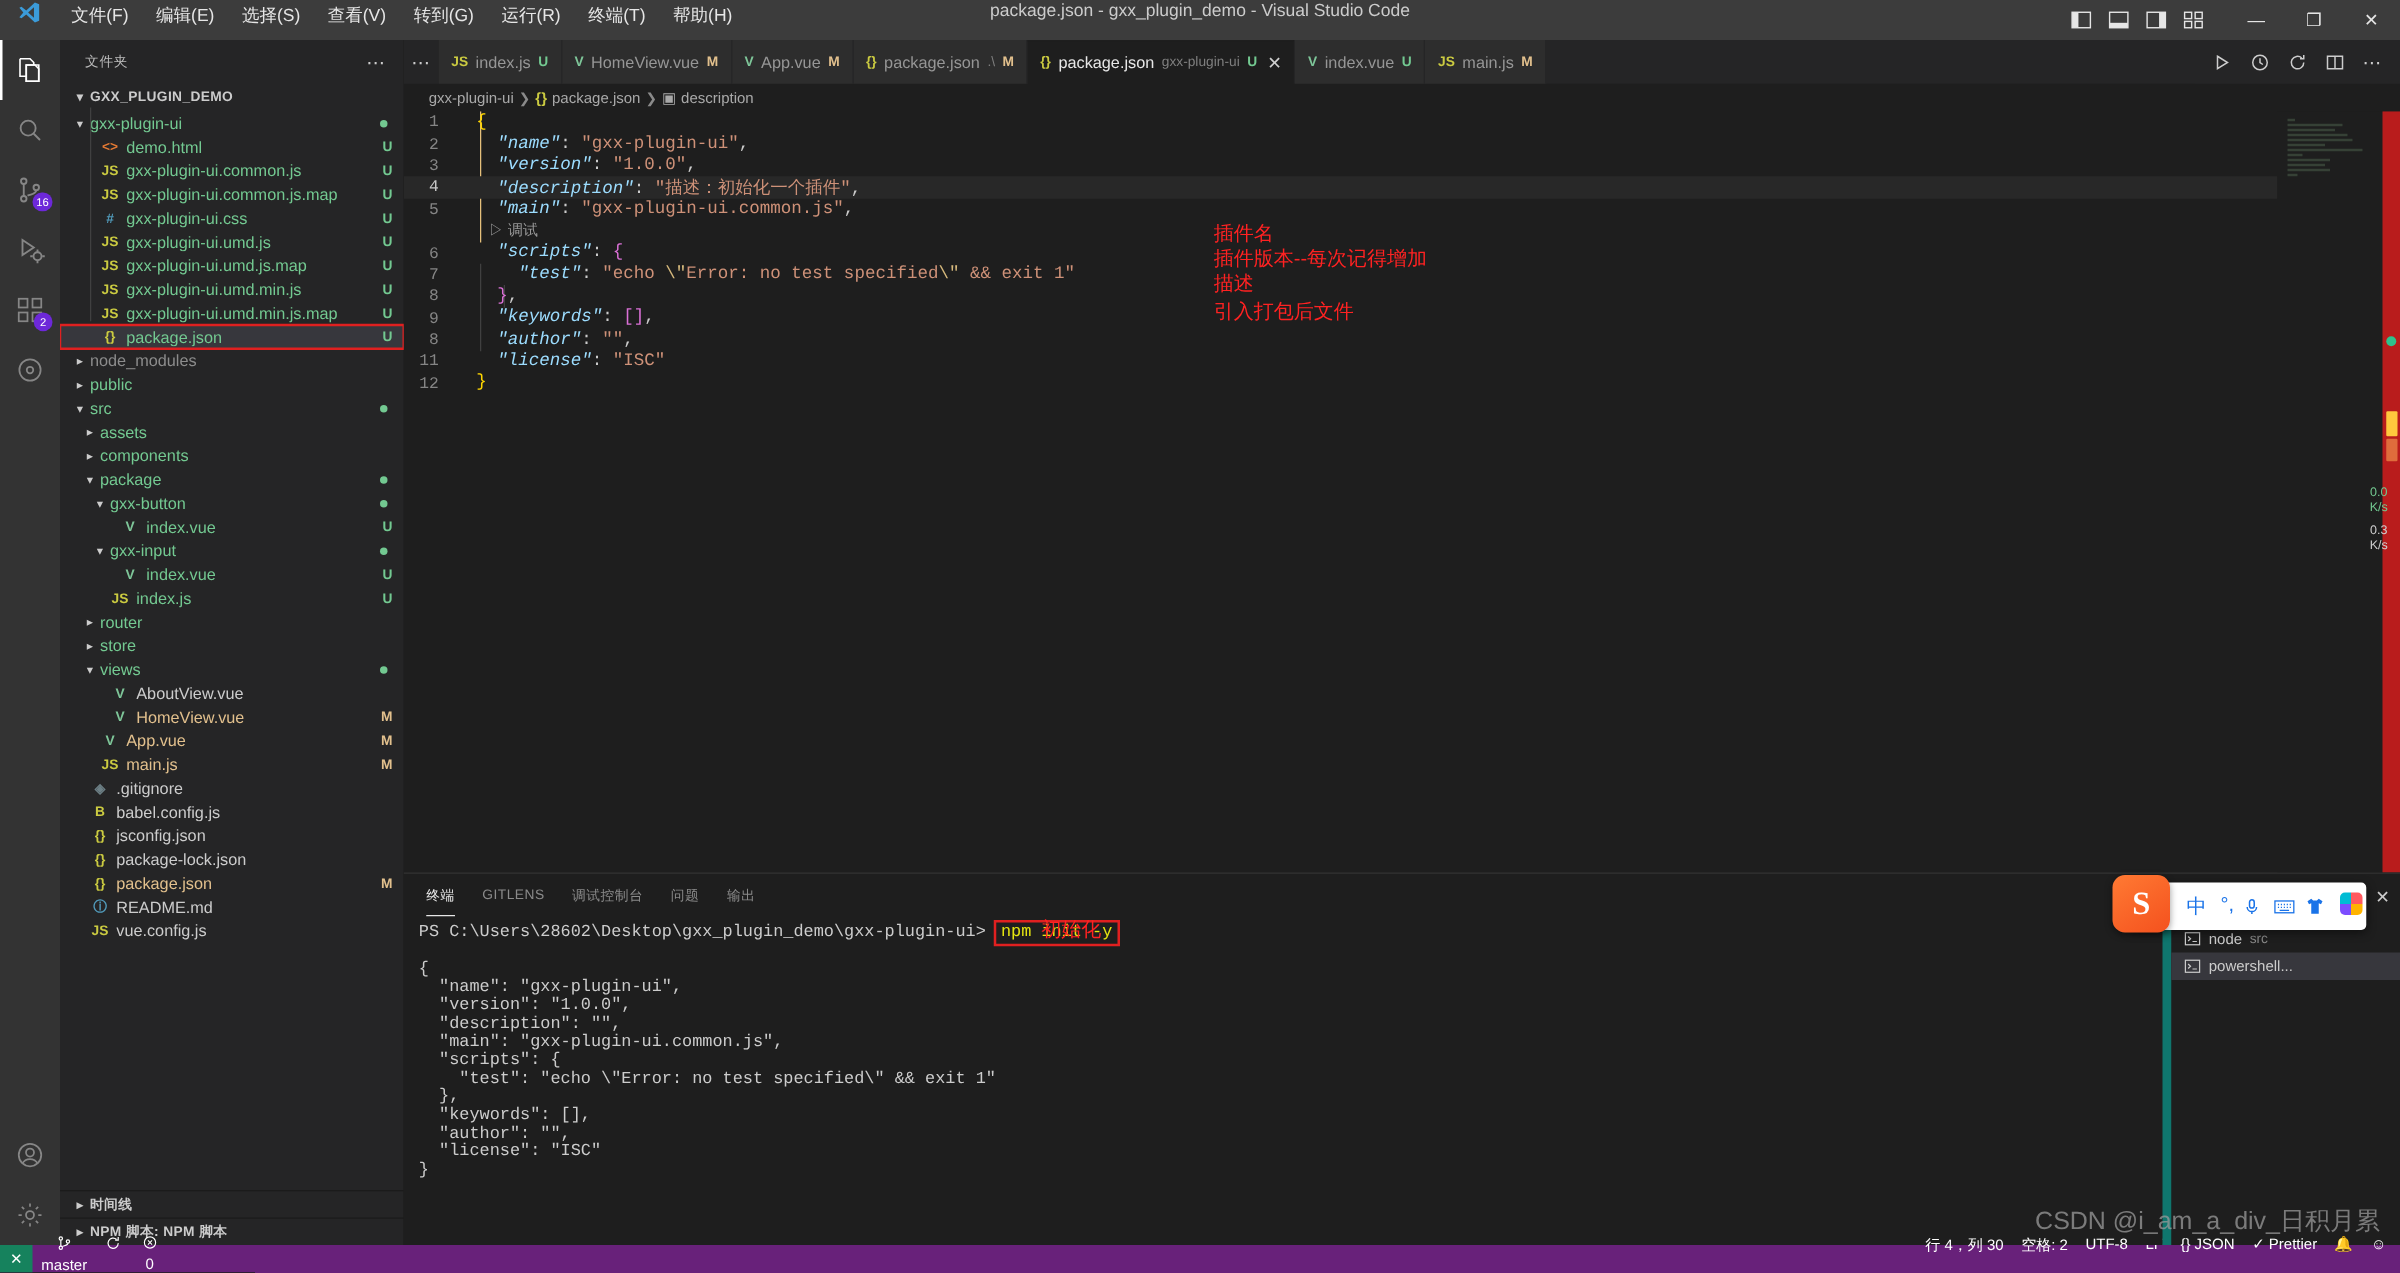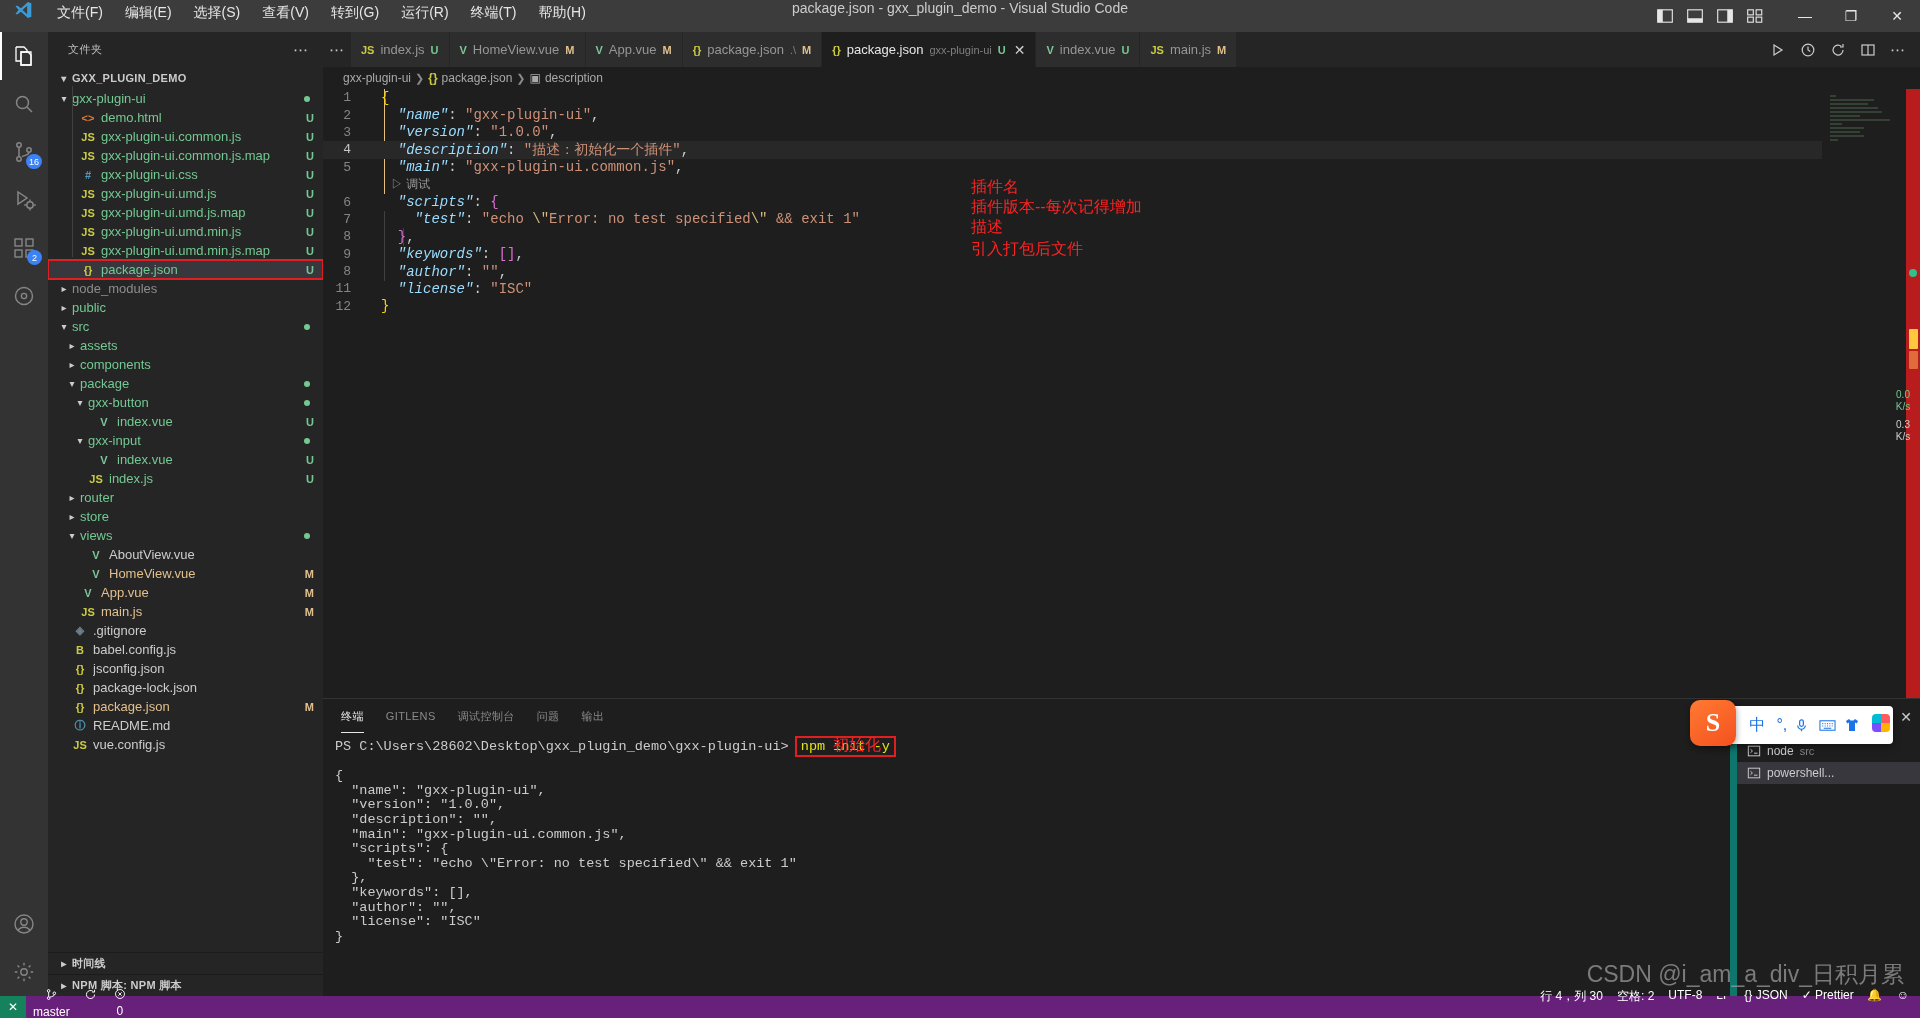--- a/index.html
+++ b/index.html
@@ -33,21 +33,21 @@
 
   
   .activitybar{
     width:48px; background:#333333; display:flex; flex-direction:column;
     align-items:center; flex:0 0 48px;
   }
   .ab-item{ width:48px; height:48px; display:flex; align-items:center; justify-content:center; position:relative; color:#868686;}
   .ab-item.active{ color:#ffffff;}
   .ab-item.active::before{ content:""; position:absolute; left:0; top:0; bottom:0; width:2px; background:#fff;}
   .ab-badge{
-    position:absolute; right:6px; bottom:7px; background:#3b82f6; color:#fff;
+    position:absolute; right:6px; bottom:7px; background:#6d28d9; color:#fff;
     border-radius:9px; min-width:15px; height:15px; font-size:9px;
     display:flex; align-items:center; justify-content:center; padding:0 3px;
     font-family:"Liberation Sans", sans-serif;
   }
   .ab-spacer{ flex:1 1 auto;}
 
   
   .sidebar{ width:275px; background:#252526; flex:0 0 275px; display:flex; flex-direction:column; min-height:0;}
   .sb-head{ height:35px; display:flex; align-items:center; padding:0 8px 0 20px; color:#bbbbbb; font-size:11px;}
   .sb-head .t{ letter-spacing:.5px;}
@@ -156,21 +156,21 @@
     height:22px; flex:0 0 22px; background:#68217a; display:flex; align-items:center;
     font-size:12px; color:#ffffff;
   }
   .sbl{ display:flex; align-items:center; height:22px;}
   .sb-it{ display:flex; align-items:center; gap:4px; padding:0 7px; height:38px; white-space:nowrap;flex-direction:column;}
   .sb-remote{ background:#16825d; padding:0 8px; height:22px; display:flex; align-items:center;}
   .sbr{ margin-left:auto; display:flex; align-items:center; height:22px; padding-right:4px;}
 
   
   .watermark{
-    position:absolute; right:16px; bottom:28px; color:#9a9a9a; font-size:23px;
+    position:absolute; right:16px; bottom:28px; color:#9a9a9a; font-size:20px;
     font-family:"Liberation Sans",sans-serif; opacity:.75; z-index:5;
   }
 
   
   .imebar{
     position:absolute; left:1703px; top:706px; width:190px; height:38px;
     background:#ffffff; border-radius:4px; display:flex; align-items:center;
     box-shadow:0 2px 8px rgba(0,0,0,.45); z-index:30;
   }
   .ime-logo{

